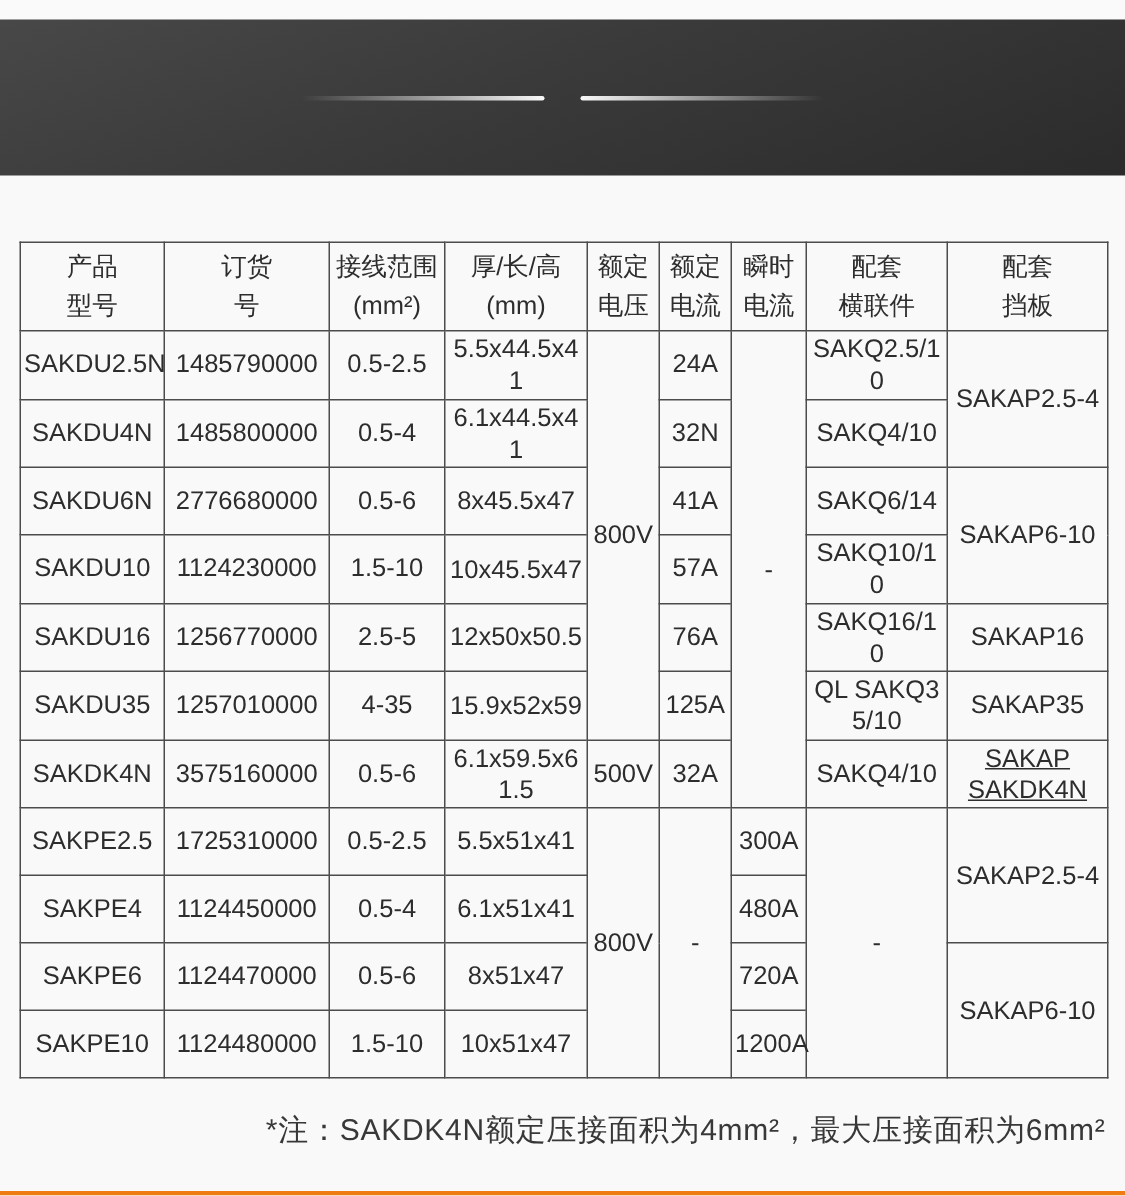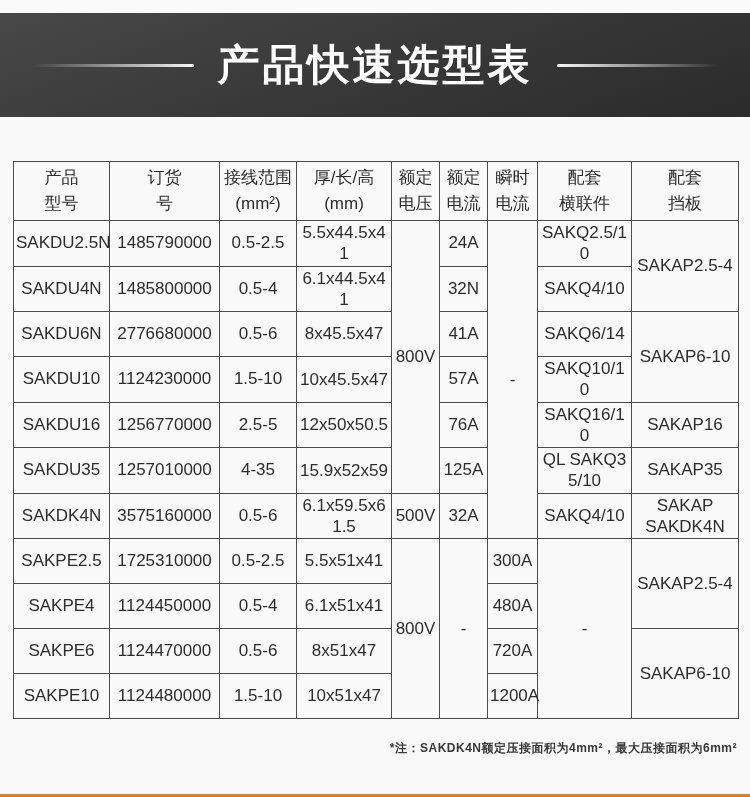--- a/index.html
+++ b/index.html
@@ -34,40 +34,38 @@
   .spec th, .spec td {
     border:1.5px solid #4c4c4c;
     text-align:center; vertical-align:middle;
     font-size:17px; color:#2d2d2d; font-weight:400;
     padding:1px 2px;
   }
   .spec thead tr { height:59px; }
   .spec thead th { line-height:26px;margin-top:30px; }
   .spec tbody tr { height:45px;margin-left:16px; }
   .wrap-hard { word-break:break-all; line-height:1.25; }
-  .wrap-soft { line-height:1.25; }
+  .wrap-soft { line-height:1.25;text-decoration:underline; }
   .note {
     position:absolute; top:740px; right:13px;
-    font-size:12px; color:#383838; letter-spacing:0.5px;
+    font-size:20px; color:#383838; letter-spacing:0.5px;
     white-space:nowrap;
-    font-weight:bold;
   }
   .orange-bar {
     position:absolute; top:794px; left:0; width:750px; height:3px;
     background:#ee7c12;
   }
 </style>
 </head>
 <body>
 
 <div class="top-strip"></div>
 
 <div class="banner">
   <div class="banner-line left"></div>
-  <div class="banner-title">产品快速选型表</div>
   <div class="banner-line right"></div>
 </div>
 
 <table class="spec">
   <colgroup>
     <col style="width:96px">
       <col style="width:110px">
       <col style="width:77px">
     <col style="width:95px">
       <col style="width:48px">

